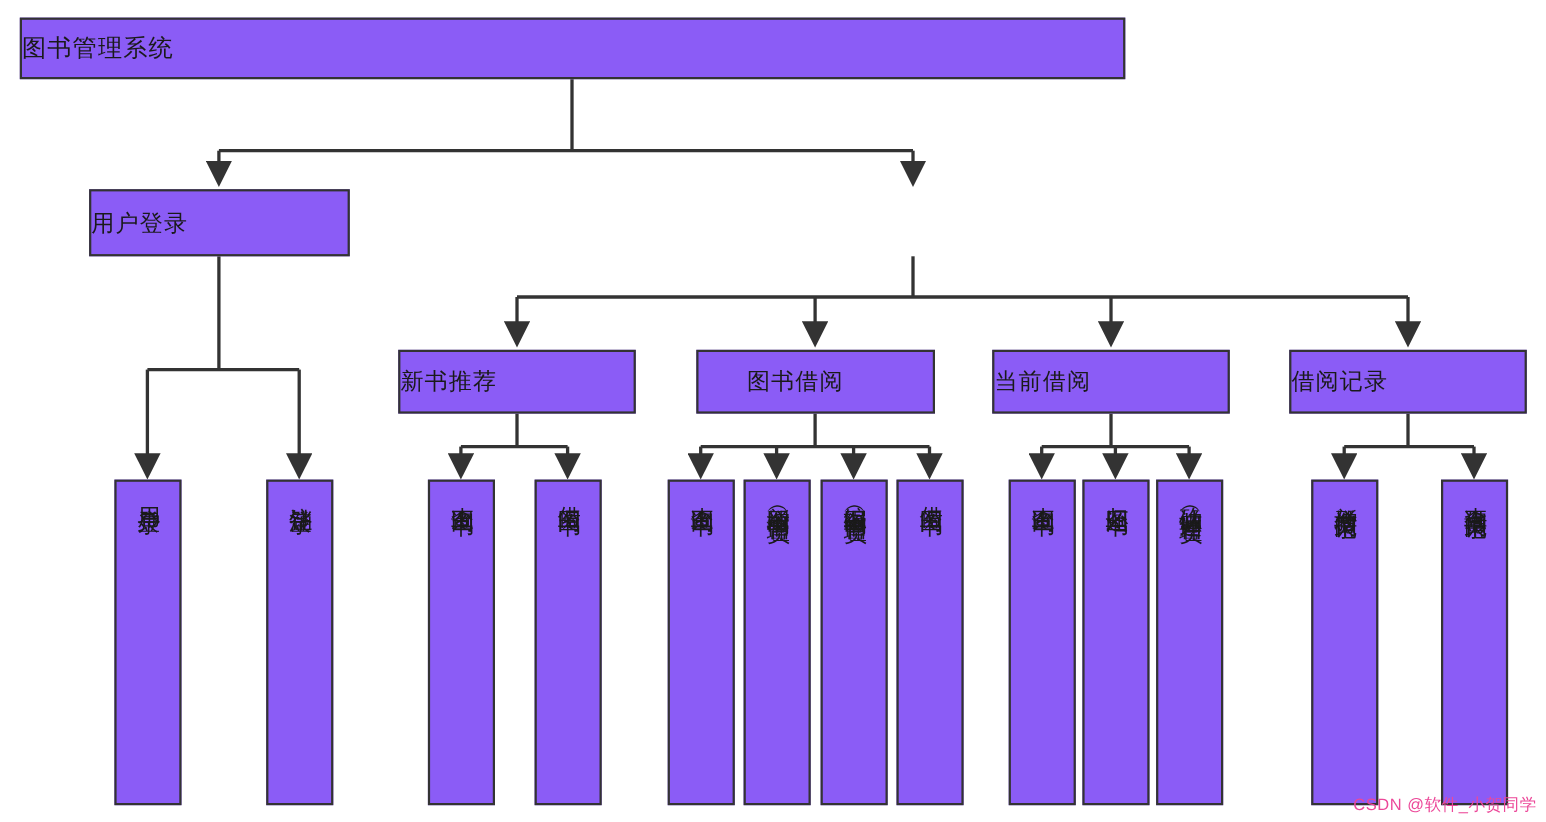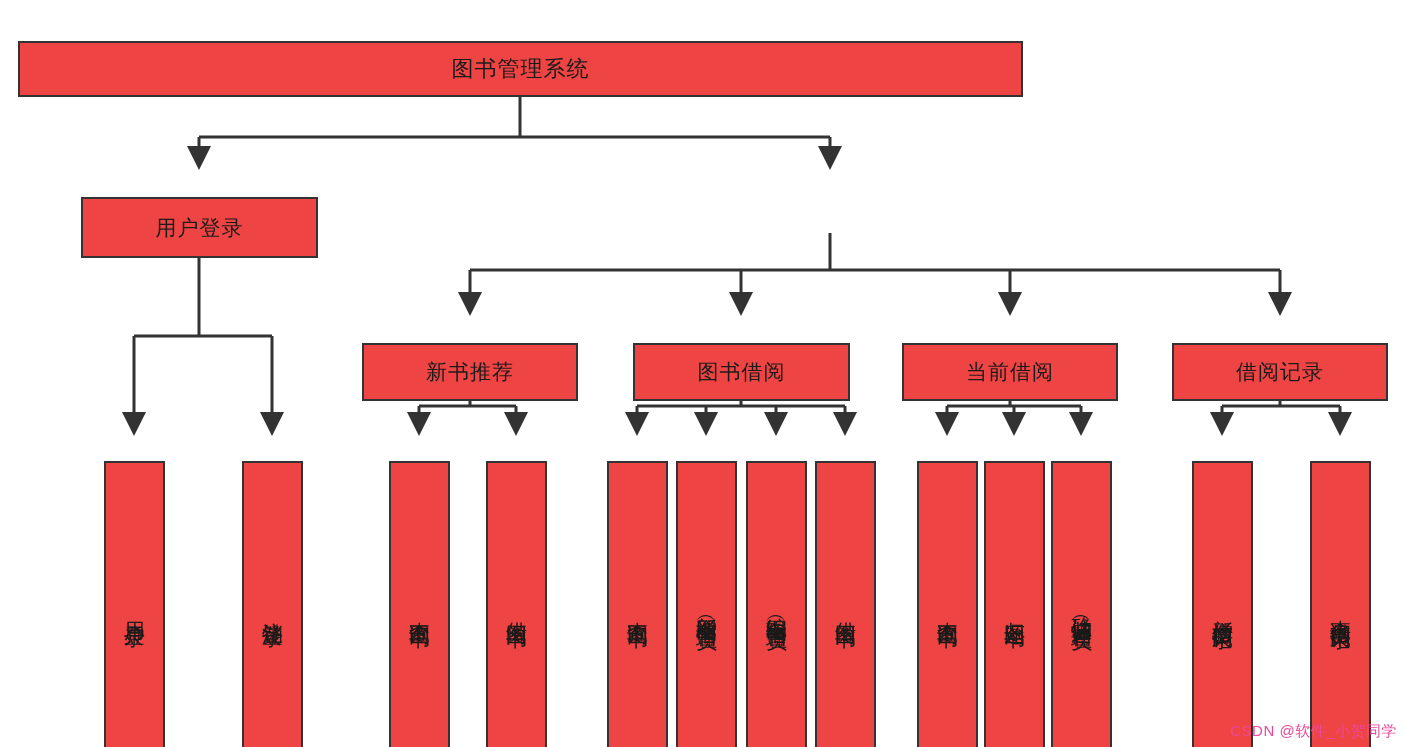--- a/index.html
+++ b/index.html
@@ -22,26 +22,25 @@
     left: 0;
     top: 0;
     width: 1405px;
     height: 747px;
     pointer-events: none;
   }
   .node {
     position: absolute;
     box-sizing: border-box;
     border: 2px solid #333333;
-    background: #ef4444;
+    background: #8b5cf6;
     display: flex;
     align-items: center;
-    justify-content: center;
+    justify-content: flex-start;
     color: #1a1a1a;
-    margin-top: 25px;
   }
   .node.horiz {
     font-size: 21px;
     letter-spacing: 1px;
   }
   .node.vert {
     writing-mode: vertical-rl;
     text-orientation: upright;
     font-size: 21px;
     letter-spacing: 2px;
@@ -126,21 +125,21 @@
     <span>图书管理系统</span>
   </div>
 
   <div class="node horiz" style="left:81px; top:172px; width:237px; height:61px;">
     <span>用户登录</span>
   </div>
 
   <div class="node horiz" style="left:362px; top:318px; width:216px; height:58px;">
     <span>新书推荐</span>
   </div>
-  <div class="node horiz" style="left:633px; top:318px; width:217px; height:58px;">
+  <div class="node horiz" style="left:633px; top:318px; width:217px; height:58px;padding-left:44px;">
     <span>图书借阅</span>
   </div>
   <div class="node horiz" style="left:1172px; top:318px; width:216px; height:58px;">
     <span>借阅记录</span>
   </div>
   <div class="node horiz" style="left:902px; top:318px; width:216px; height:58px;">
     <span>当前借阅</span>
   </div>
 
   <div class="node vert" style="left:104px; top:436px; width:61px; height:296px;">

